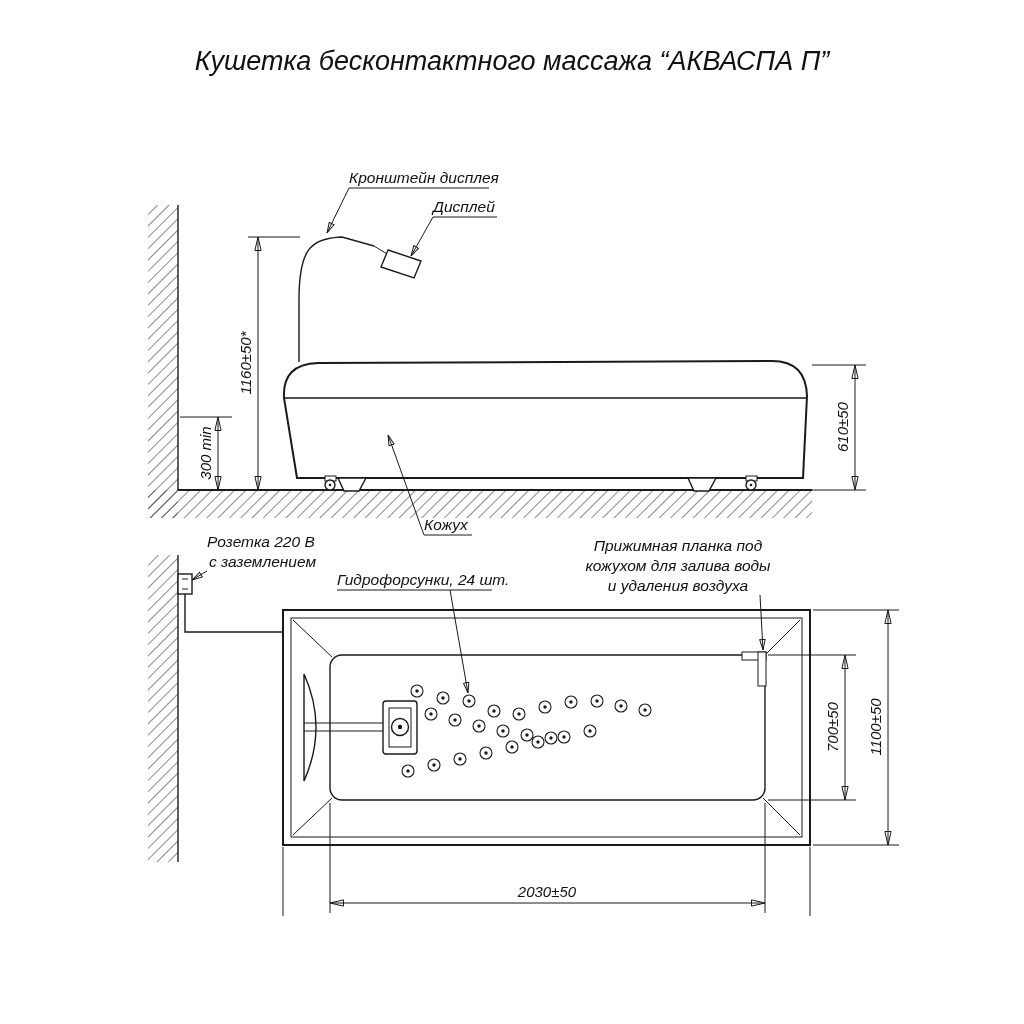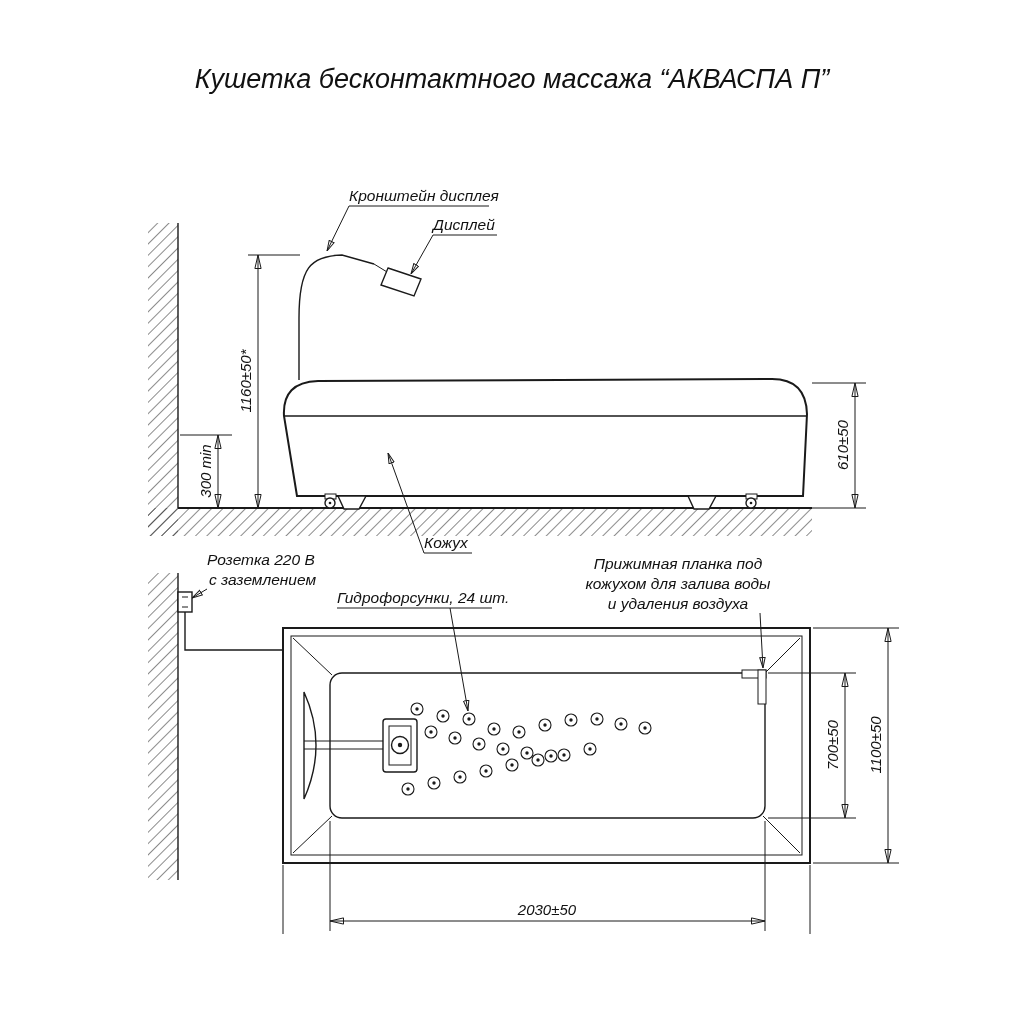--- a/index.html
+++ b/index.html
@@ -1,16 +1,16 @@
 <!DOCTYPE html>
 <html><head>
 <meta charset="utf-8">
 <style>
   html,body{margin:0;padding:0;background:#fff;}
-  .page{width:1024px;height:916px;background:#ffffff;position:relative;overflow:hidden;margin-top:18px;}
+  .page{width:1024px;height:916px;background:#ffffff;position:relative;overflow:hidden;}
   svg text{font-family:"Liberation Sans","DejaVu Sans",sans-serif;font-style:italic;fill:#111;}
   .t-title{font-size:27px;}
   .t-lbl{font-size:15.5px;}
   .t-dim{font-size:15px;}
   svg line,svg path,svg rect,svg circle,svg polyline,svg polygon{stroke:#1a1a1a;fill:none;stroke-linecap:butt;}
   .main{stroke-width:2;}
   .med{stroke-width:1.4;}
   .thin{stroke-width:1;}
   .white{fill:#ffffff;}
   .dot{fill:#1a1a1a;stroke:none;}

